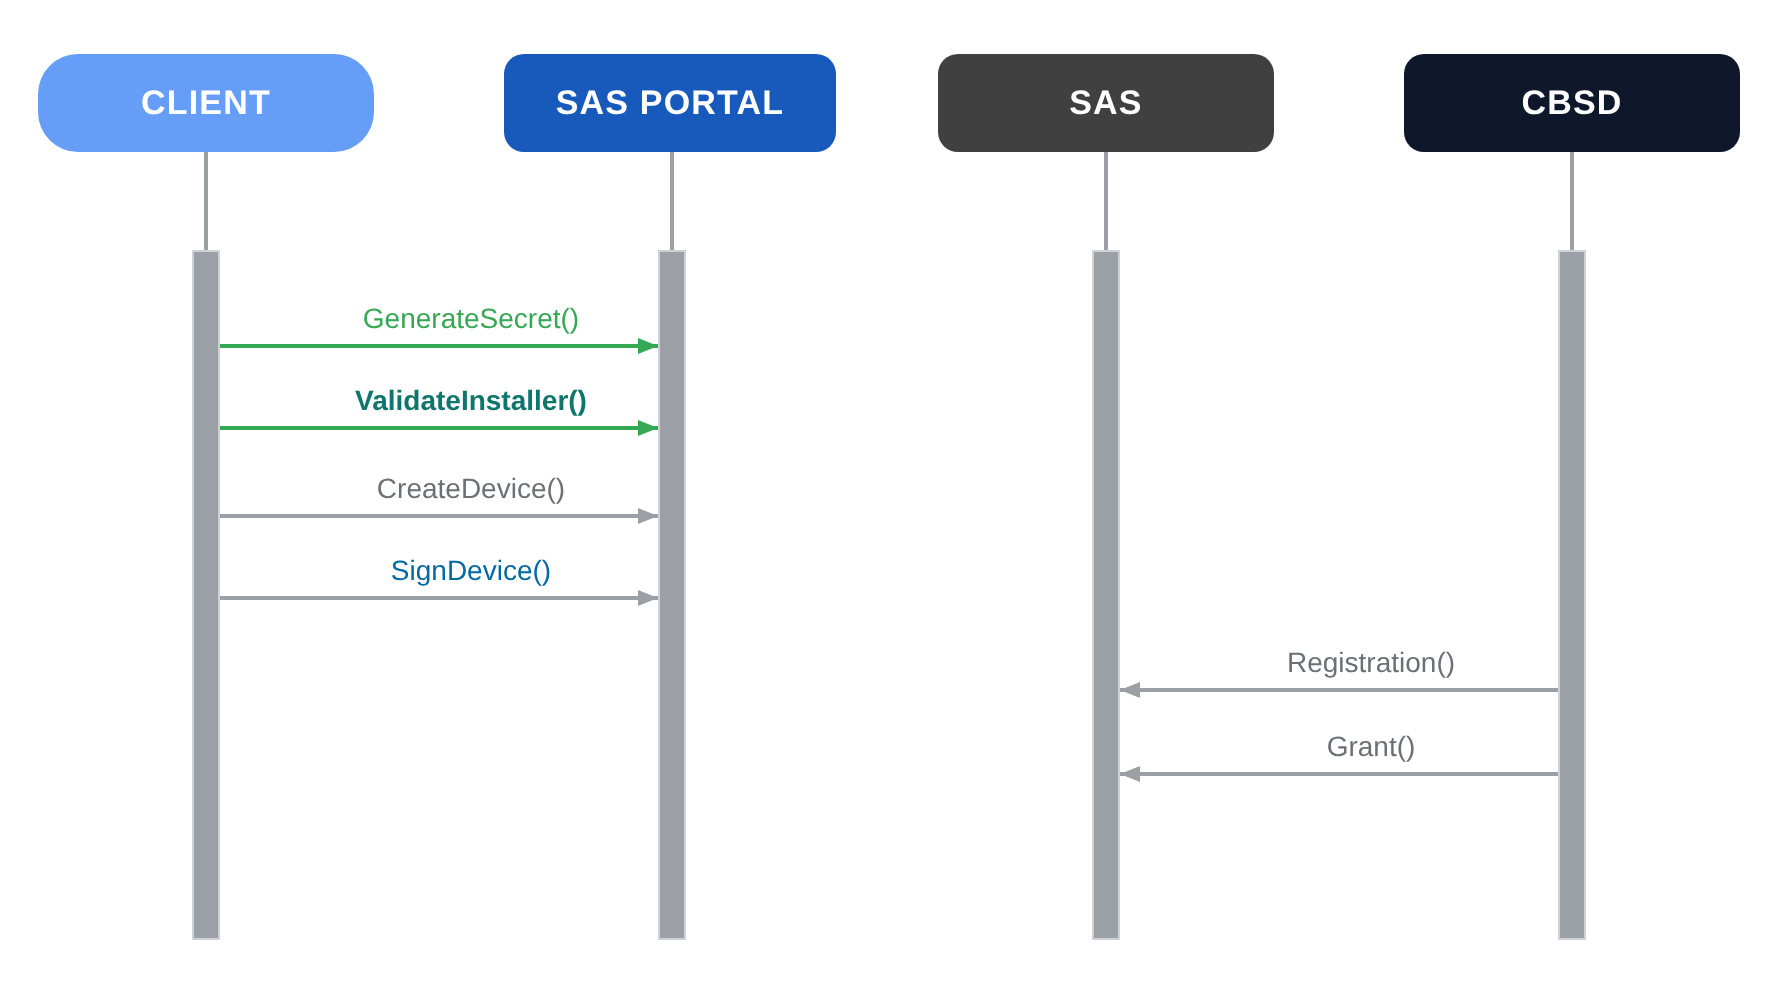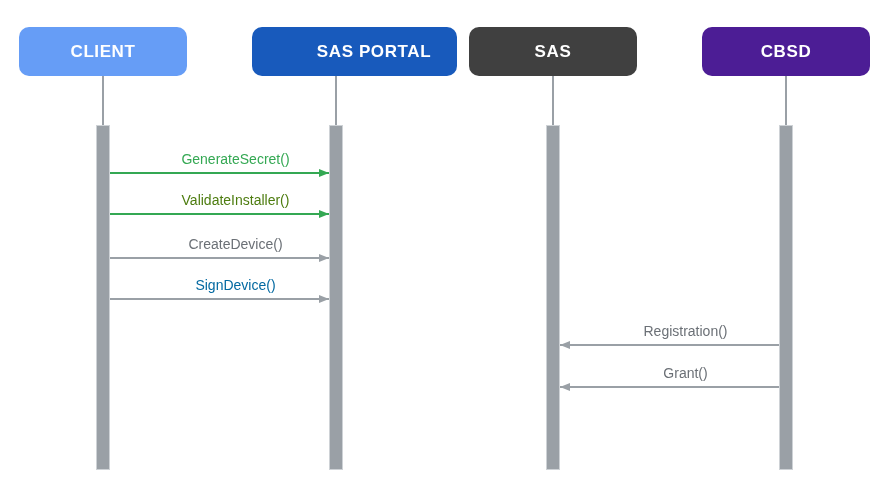--- a/index.html
+++ b/index.html
@@ -83,44 +83,44 @@
     border-top: 4.5px solid transparent;
     border-bottom: 4.5px solid transparent;
     border-right: 10px solid #000;
   }
 </style>
 </head>
 <body>
 
 <div class="canvas">
 
-  <div class="actor-box" style="left: 19px; width: 168px; background: rgb(102, 157, 246);">CLIENT</div>
-  <div class="actor-box" style="left: 252px; width: 166px; background: rgb(24, 90, 188); padding-left: 39px;">SAS PORTAL</div>
+  <div class="actor-box" style="left: 19px; width: 168px; background: rgb(102, 157, 246); border-radius: 20px;">CLIENT</div>
+  <div class="actor-box" style="left: 252px; width: 166px; background: rgb(24, 90, 188);">SAS PORTAL</div>
   <div class="actor-box" style="left: 469px; width: 168px; background: #404040;">SAS</div>
-  <div class="actor-box" style="left: 702px; width: 168px; background: #4c1d95;">CBSD</div>
+  <div class="actor-box" style="left: 702px; width: 168px; background: #0f172a;">CBSD</div>
 
   <div class="lifeline-stub" style="left: 102px; background: rgb(154, 160, 166);"></div>
   <div class="lifeline-stub" style="left: 335px; background: rgb(154, 160, 166);"></div>
   <div class="lifeline-stub" style="left: 552px; background: rgb(154, 160, 166);"></div>
   <div class="lifeline-stub" style="left: 785px; background: rgb(154, 160, 166);"></div>
 
   <div class="activation-bar" style="left: 96px; background: rgb(154, 160, 166);"></div>
   <div class="activation-bar" style="left: 329px; background: rgb(154, 160, 166);"></div>
   <div class="activation-bar" style="left: 546px; background: rgb(154, 160, 166);"></div>
   <div class="activation-bar" style="left: 779px; background: rgb(154, 160, 166);"></div>
 
   <div class="message" style="left:110px; top:150px; width:219px;">
     <div class="msg-label" style="color: rgb(52, 168, 83);">GenerateSecret()</div>
     <div class="msg-line" style="background: rgb(52, 168, 83);">
       <i class="head-right" style="border-left-color: rgb(52, 168, 83);"></i>
     </div>
   </div>
 
   <div class="message" style="left:110px; top:191px; width:219px;">
-    <div class="msg-label" style="color: #4d7c0f;">ValidateInstaller()</div>
+    <div class="msg-label" style="color: #0f766e; font-weight: bold;">ValidateInstaller()</div>
     <div class="msg-line" style="background: rgb(52, 168, 83);">
       <i class="head-right" style="border-left-color: rgb(52, 168, 83);"></i>
     </div>
   </div>
 
   <div class="message" style="left:110px; top:235px; width:219px;">
     <div class="msg-label" style="color: rgb(107, 112, 118);">CreateDevice()</div>
     <div class="msg-line" style="height: 1.5px; background: rgb(154, 160, 166);">
       <i class="head-right" style="border-left-color: rgb(154, 160, 166);"></i>
     </div>

